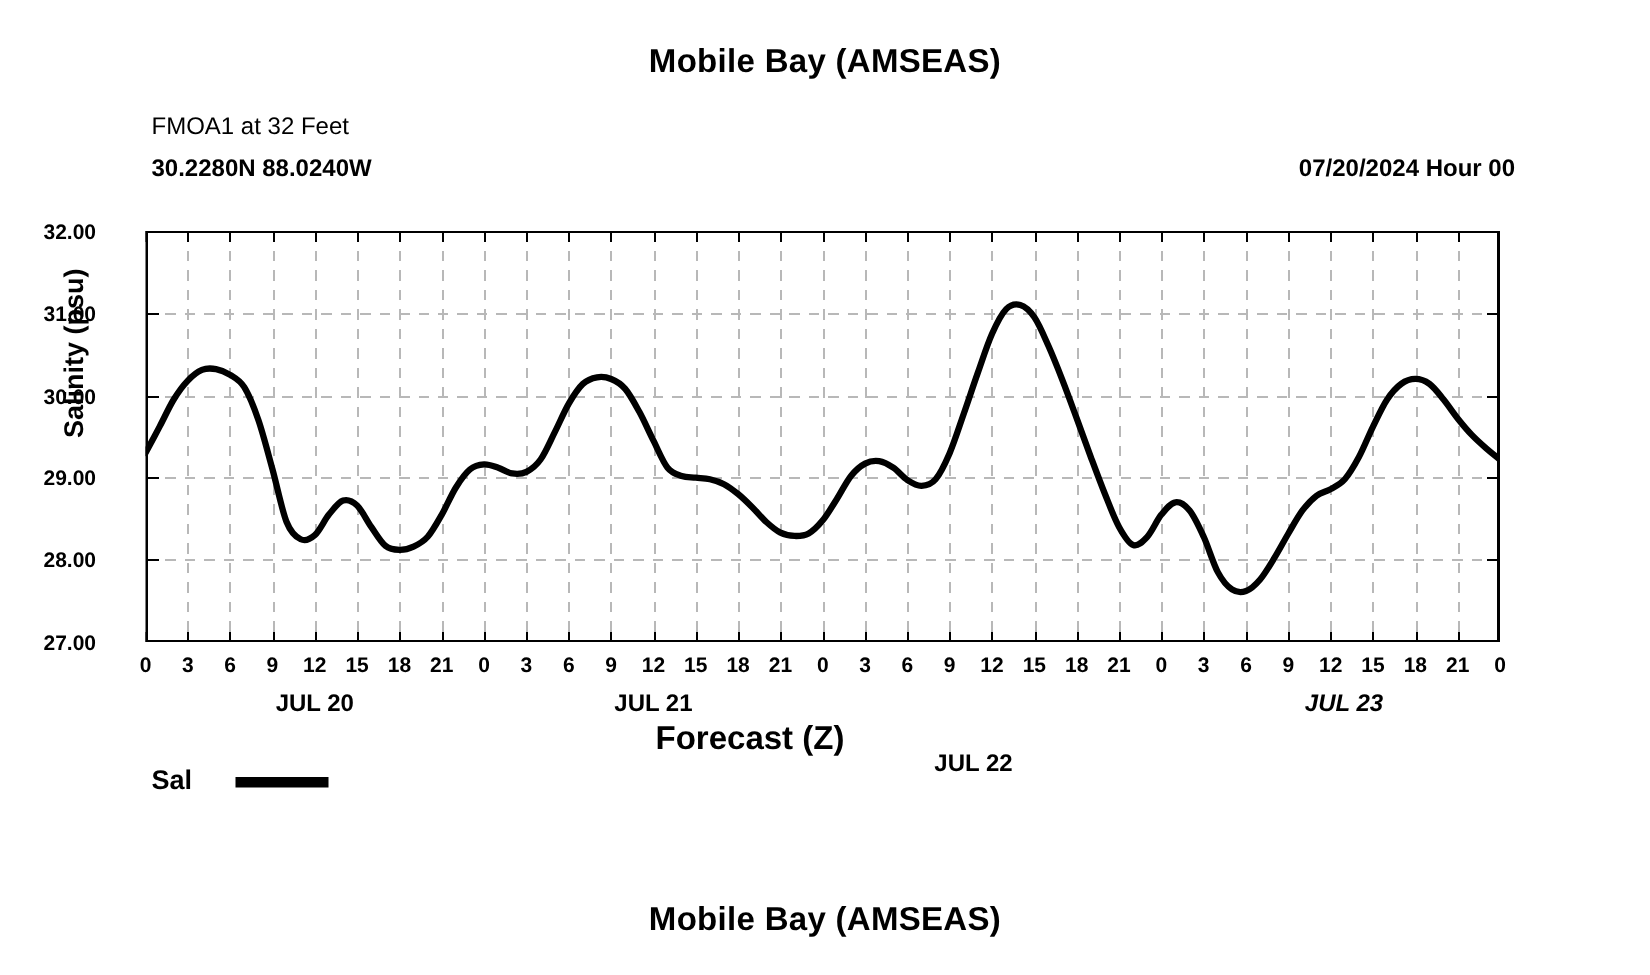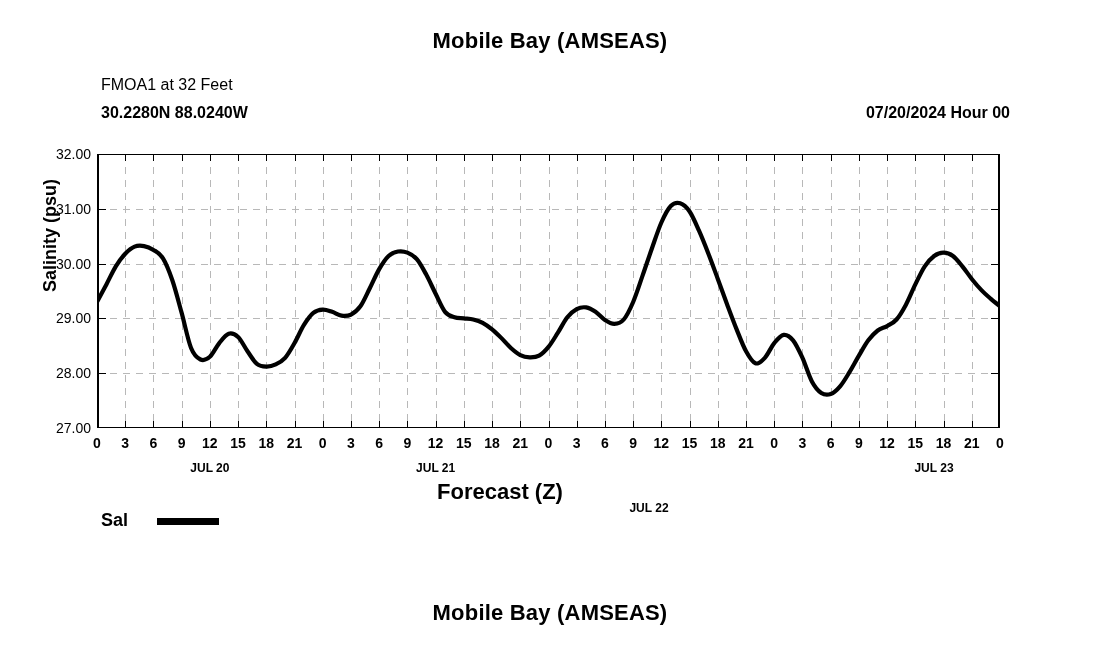--- a/index.html
+++ b/index.html
@@ -32,35 +32,35 @@
   }
   .xlabel{
     left:330px;top:479px;width:340px;text-align:center;
     font-size:22px;font-weight:bold;
   }
 
   #plot{left:97px;top:154px;width:903px;height:274px;}
   #plot svg{display:block;}
 
   .ytick-label{
-    position:absolute;right:0;width:62px;text-align:right;
-    font-size:14px;font-weight:normal;line-height:1;
+    position:absolute;right:0;width:62px;
+    font-size:14px;font-weight:bold;line-height:1;
   }
   .ytick-wrap{position:absolute;left:25px;top:154px;width:66px;height:274px;}
 
   .xtick-wrap{position:absolute;left:97px;top:436px;width:903px;height:22px;}
   .xtick-label{
     position:absolute;top:0;width:30px;margin-left:-15px;text-align:center;
     font-size:14px;font-weight:bold;line-height:1;
   }
 
   .daywrap{position:absolute;left:97px;top:461px;width:903px;height:22px;}
   .daylabel{
     position:absolute;top:0;width:140px;margin-left:-70px;text-align:center;
-    font-size:12px;font-weight:bold;
+    font-size:16px;font-weight:bold;
   }
 
   .legend{position:absolute;left:101px;top:509px;height:22px;}
   .legend-label{position:absolute;left:0;top:1px;font-size:18px;font-weight:bold;}
   .legend-swatch{position:absolute;left:56px;top:9px;width:62px;height:7px;background:#000;}
 </style>
 </head>
 <body>
 
 <div id="root">
@@ -238,21 +238,21 @@
       <div class="xtick-label" style="left: 790.125px;">12</div>
       <div class="xtick-label" style="left: 818.344px;">15</div>
       <div class="xtick-label" style="left: 846.562px;">18</div>
       <div class="xtick-label" style="left: 874.781px;">21</div>
       <div class="xtick-label" style="left: 903px;">0</div>
     </div>
   <div class="daywrap">
       <div class="daylabel" style="left: 112.875px;">JUL 20</div>
       <div class="daylabel" style="left: 338.625px;">JUL 21</div>
       <div class="daylabel" style="left: 552px; margin-top: 40px;">JUL 22</div>
-      <div class="daylabel" style="left: 837px;">JUL 23</div>
+      <div class="daylabel" style="left: 799px; font-style: italic;">JUL 23</div>
     </div>
 
   <div class="legend">
     <span class="legend-label">Sal</span>
     <span class="legend-swatch" style="background: rgb(0, 0, 0);"></span>
   </div>
 
   <div class="abs title-bottom">Mobile Bay (AMSEAS)</div>
 </div>
 

